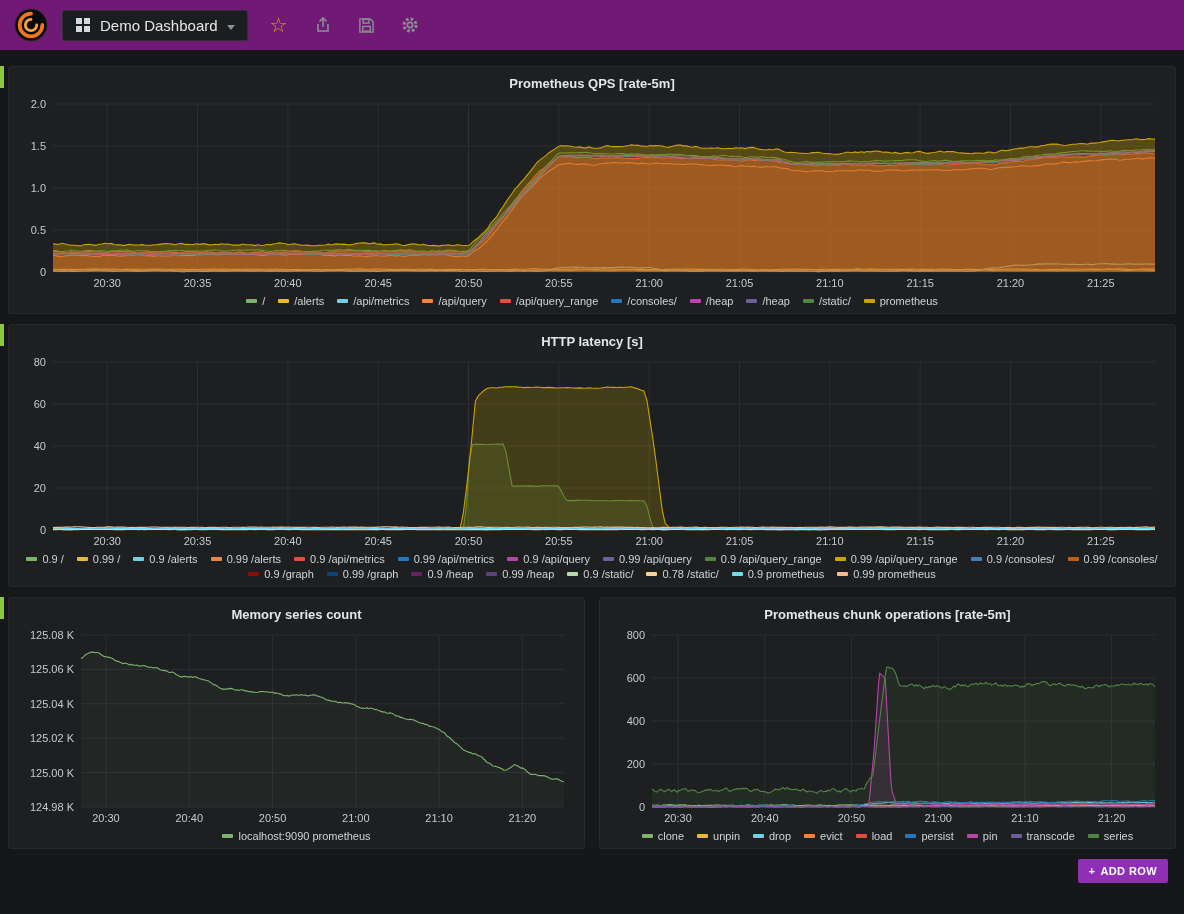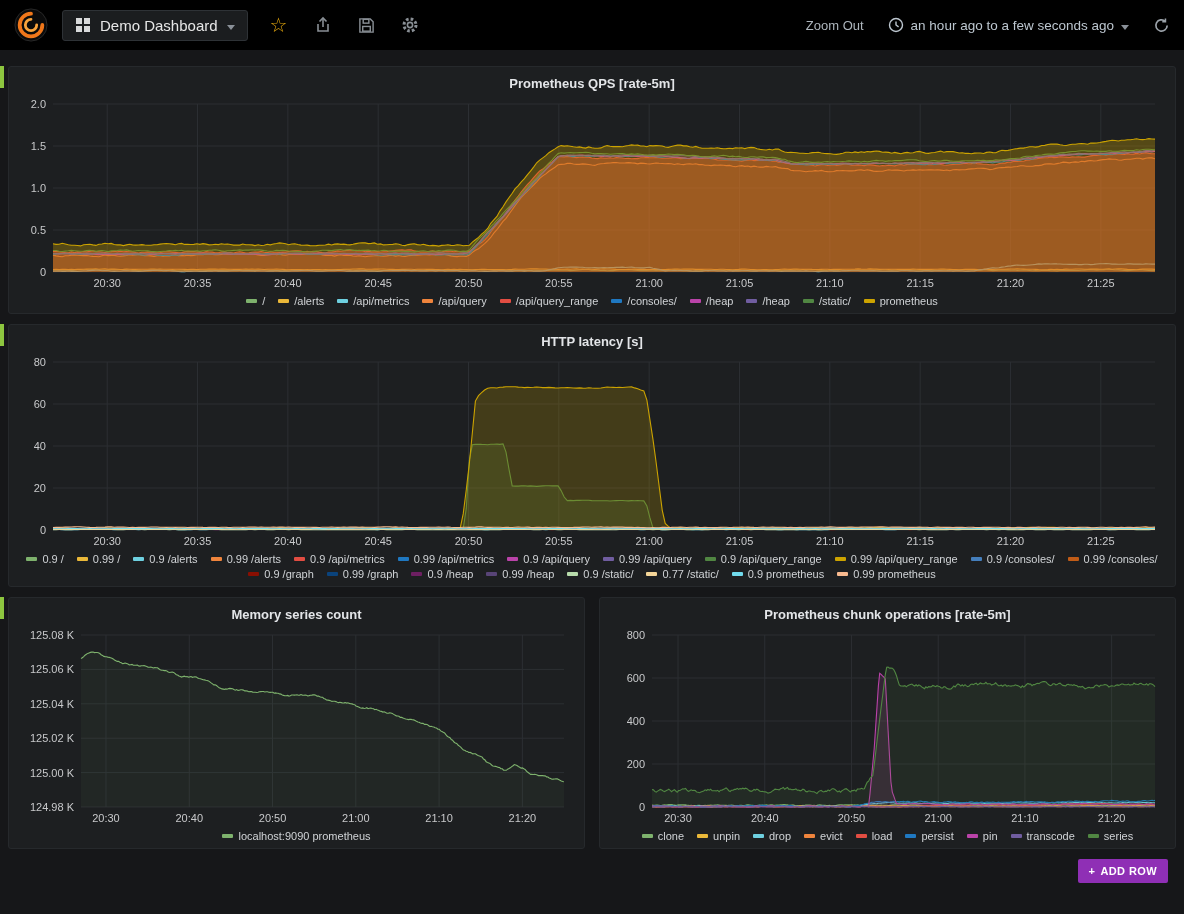--- a/index.html
+++ b/index.html
@@ -1,18 +1,18 @@
 <!DOCTYPE html>
 <html><head>
 <meta charset="utf-8">
 <style>
   html,body{margin:0;padding:0;width:1184px;height:914px;overflow:hidden;
     background:#161719;font-family:"Liberation Sans",sans-serif;}
   
-  .navbar{height:50px;display:flex;align-items:center;padding:0 14px;background:#000000;}
+  .navbar{height:50px;display:flex;align-items:center;padding:0 14px;background:#701a75;}
   .logo{width:34px;height:34px;margin-right:14px;flex:0 0 auto;cursor:pointer;}
   .dash-btn{display:flex;align-items:center;gap:9px;background:#1b1d1f;border:1px solid #2e3236;
     border-radius:3px;padding:6px 12px;cursor:pointer;}
   .dash-btn .title{color:#e6e6e6;font-size:15px;}
   .caret{width:0;height:0;border-left:4px solid transparent;border-right:4px solid transparent;
     border-top:5px solid #8a9098;margin-top:4px;}
   .nav-icons{display:flex;align-items:center;gap:26px;margin-left:22px;}
   .nav-ic{cursor:pointer;display:flex;align-items:center;}
   .star{color:#dca10d;font-size:20px;line-height:1;}
   .nav-right{margin-left:auto;display:flex;align-items:center;gap:24px;}
@@ -77,37 +77,20 @@
       </svg>
     </span>
     <span class="nav-ic">
       <svg width="18" height="18" viewBox="0 0 18 18" fill="none">
         <circle cx="9" cy="9" r="6" stroke="#898f95" stroke-width="3" stroke-dasharray="2.6 2.1"></circle>
         <circle cx="9" cy="9" r="2.6" stroke="#898f95" stroke-width="1.6"></circle>
       </svg>
     </span>
   </div>
 
-  <div class="nav-right">
-    <span class="zoom-out">Zoom Out</span>
-    <span class="timepicker">
-      <svg width="16" height="16" viewBox="0 0 16 16" fill="none" stroke="#bcc6cf" stroke-width="1.4">
-        <circle cx="8" cy="8" r="6.5"></circle>
-          <path d="M8 4.5V8l2.6 1.8"></path>
-      </svg>
-      <span>an hour ago to a few seconds ago</span>
-      <span class="caret"></span>
-    </span>
-    <span class="nav-ic">
-      <svg width="17" height="17" viewBox="0 0 18 18" fill="none" stroke="#9aa1a8" stroke-width="1.8">
-        <path d="M15 9a6 6 0 1 1-2-4.5"></path>
-          <path d="M13.2 1.6v3.4h-3.4" stroke-width="1.6"></path>
-      </svg>
-    </span>
-  </div>
 </nav>
 
 <main class="main">
 
   <section class="row">
     <span class="row-tab"></span>
     <div class="panel">
       <h2 class="panel-title">Prometheus QPS [rate-5m]</h2>
       <div class="chart">
           <svg width="1150" height="196">
@@ -333,21 +316,21 @@
           <span class="legend-item">
             <i style="background: rgb(88, 68, 119);"></i>
             <span>0.99 /heap</span>
           </span>
           <span class="legend-item">
             <i style="background: rgb(183, 219, 171);"></i>
             <span>0.9 /static/</span>
           </span>
           <span class="legend-item">
             <i style="background: rgb(244, 213, 152);"></i>
-            <span>0.77 /static/</span>
+            <span>0.78 /static/</span>
           </span>
           <span class="legend-item">
             <i style="background: rgb(112, 219, 237);"></i>
             <span>0.9 prometheus</span>
           </span>
           <span class="legend-item">
             <i style="background: rgb(249, 186, 143);"></i>
             <span>0.99 prometheus</span>
           </span>
         </div>

